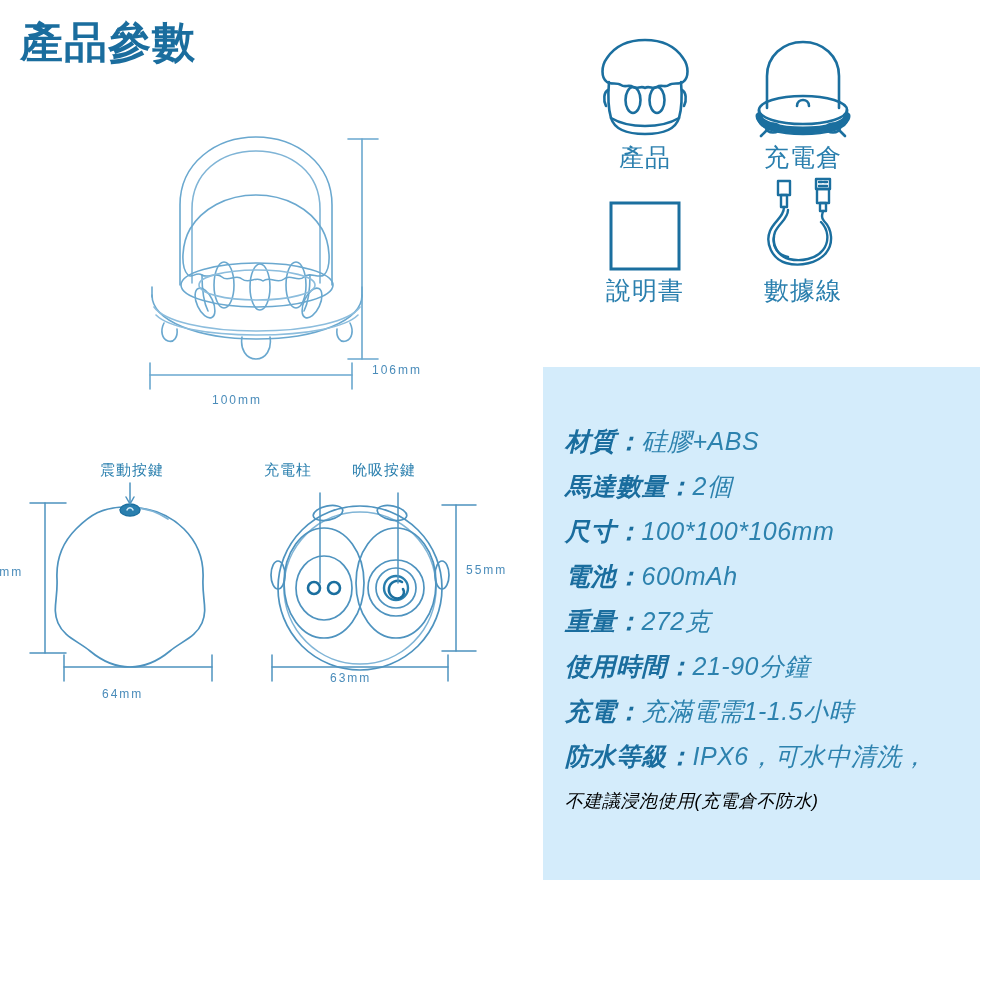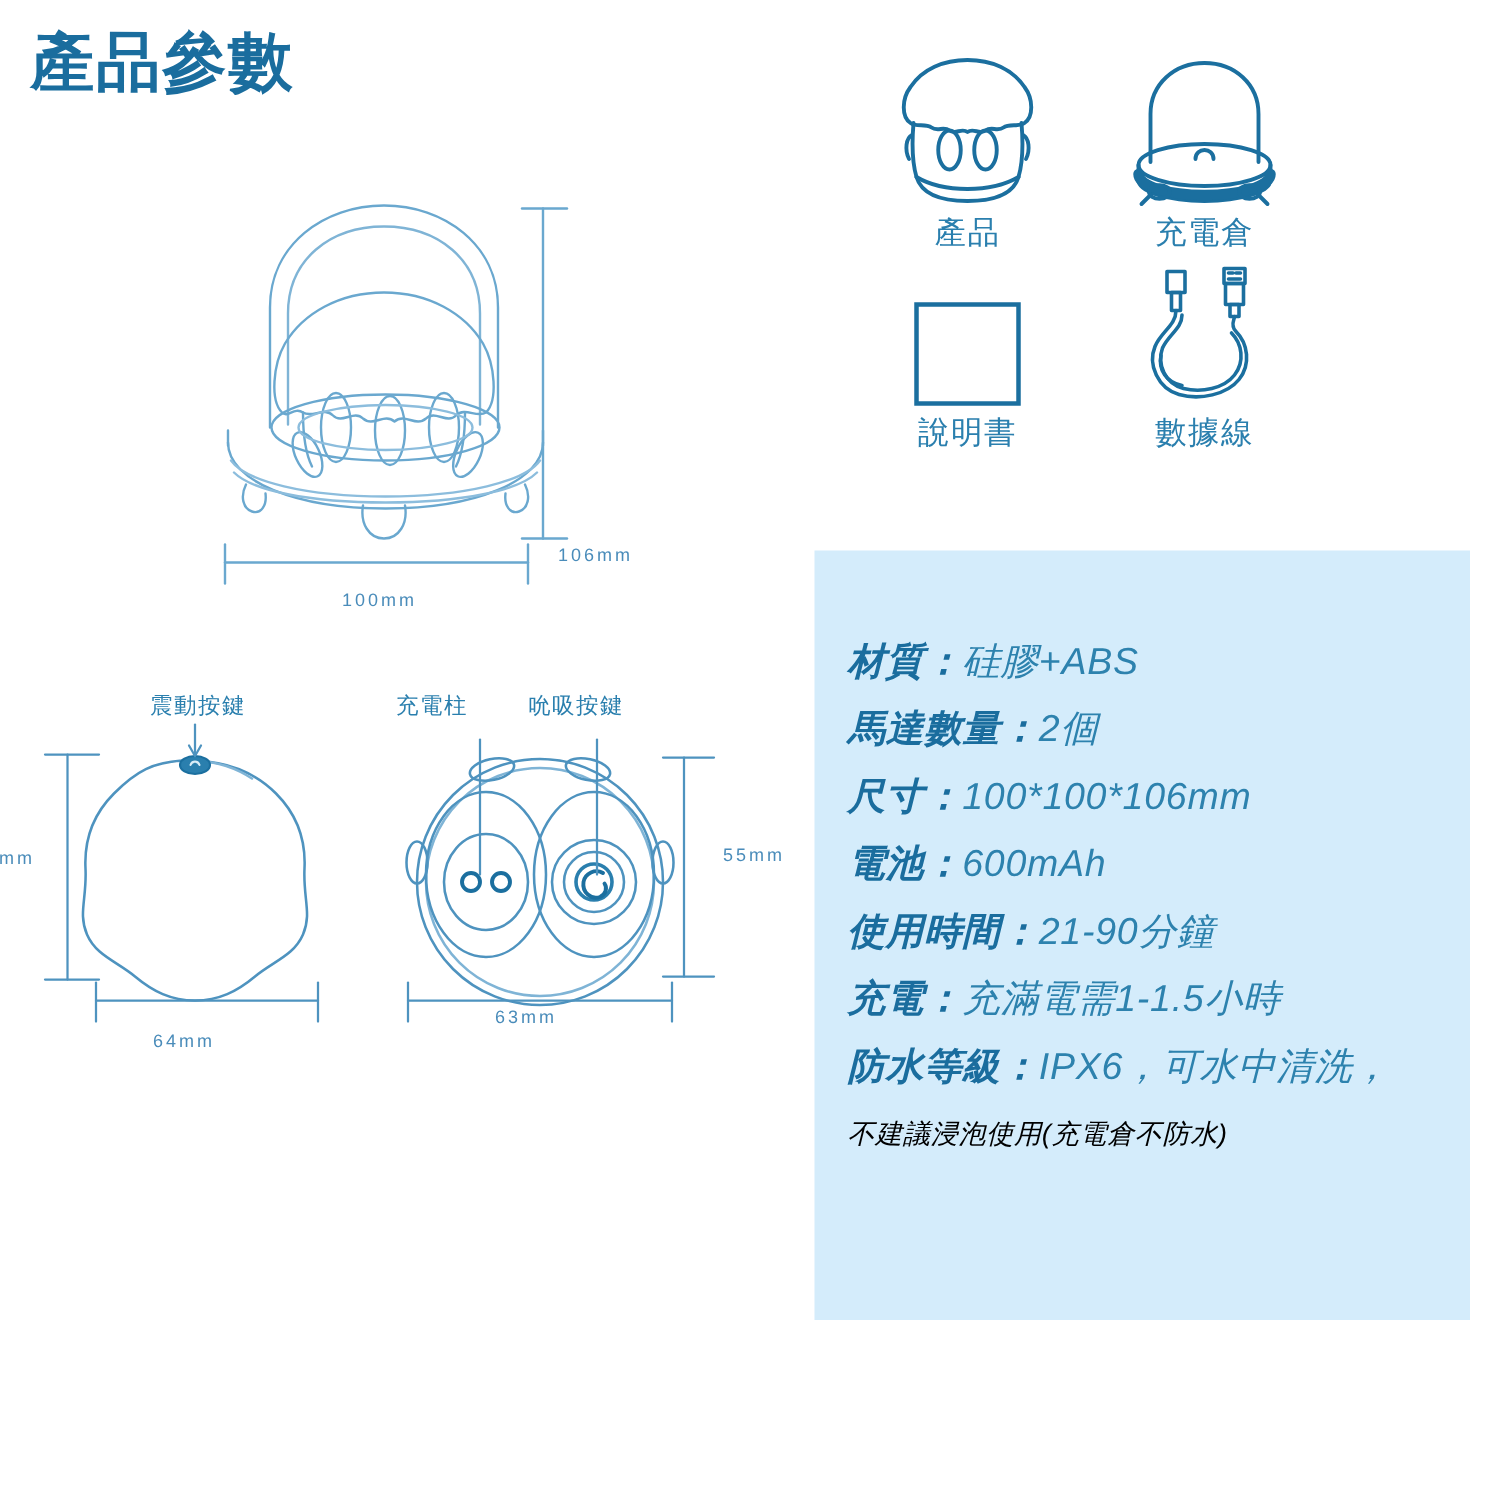--- a/index.html
+++ b/index.html
@@ -48,21 +48,21 @@
   .pkg-item.row-1 { top: 0px; }
   .pkg-item.row-2 { top: 145px; }
   .pkg-icon {
     height: 112px;
     display: flex;
     align-items: flex-end;
     justify-content: center;
   }
   .pkg-item.row-2 .pkg-icon { height: 100px; }
   .pkg-label {
-    font-size: 21px;
+    font-size: 25px;
     color: #2a7fae;
     letter-spacing: 1px;
     line-height: 1.1;
     margin-top: 2px;
     white-space: nowrap;
   }
 
   
   #main-drawing {
     position: absolute;
@@ -254,21 +254,21 @@
       <line x1="228" y1="234" x2="258" y2="234"></line>
     </g>
 
     <g stroke="#6aa8cf" stroke-width="1.6">
       <line x1="30" y1="250" x2="232" y2="250"></line>
       <line x1="30" y1="238" x2="30" y2="264"></line>
       <line x1="232" y1="238" x2="232" y2="264"></line>
     </g>
   </svg>
   <div class="dim-text" style="left:252px; top:238px;">106mm</div>
-  <div class="dim-text" style="left:108px; top:268px;text-align:center;">100mm</div>
+  <div class="dim-text" style="left:92px; top:268px;text-align:center;">100mm</div>
 </div>
 
 <div id="back-view">
   <svg width="270" height="250" viewBox="0 0 270 250" fill="none" stroke="#4e93bf" stroke-width="1.7" stroke-linejoin="round" stroke-linecap="round">
 
     <path d="M136 52 C160 52 180 60 194 74 C208 88 214 104 213 124
              C212 144 218 154 212 168 C206 182 192 186 180 196
              C168 206 156 212 140 212 C124 212 112 206 100 196
              C88 186 74 182 68 168 C62 154 68 144 67 124
              C66 104 72 88 86 74 C100 60 112 52 136 52 Z" stroke="#4e93bf"></path>
@@ -330,21 +330,21 @@
     </g>
 
     <g stroke="#4e93bf" stroke-width="1.5">
       <line x1="32" y1="212" x2="208" y2="212"></line>
       <line x1="32" y1="200" x2="32" y2="226"></line>
       <line x1="208" y1="200" x2="208" y2="226"></line>
     </g>
   </svg>
   <div class="callout-text" style="left:24px; top:6px;">充電柱</div>
   <div class="callout-text" style="left:112px; top:6px;">吮吸按鍵</div>
-  <div class="dim-text" style="left:242px; top:108px;">55mm</div>
+  <div class="dim-text" style="left:226px; top:108px;">55mm</div>
   <div class="dim-text" style="left:90px; top:216px;">63mm</div>
 </div>
 
 <div id="spec-panel">
   <div id="spec-list">
 
     <div class="spec-row">
       <span class="spec-label">材質：</span><span class="spec-value">硅膠+ABS</span>
     </div>
 
@@ -353,20 +353,23 @@
     </div>
 
     <div class="spec-row">
       <span class="spec-label">尺寸：</span><span class="spec-value">100*100*106mm</span>
     </div>
 
     <div class="spec-row">
       <span class="spec-label">電池：</span><span class="spec-value">600mAh</span>
     </div>
 
+    <div class="spec-row">
+      <span class="spec-label">重量：</span><span class="spec-value">272克</span>
+    </div>
 
     <div class="spec-row">
       <span class="spec-label">使用時間：</span><span class="spec-value">21-90分鐘</span>
     </div>
 
     <div class="spec-row">
       <span class="spec-label">充電：</span><span class="spec-value">充滿電需1-1.5小時</span>
     </div>
 
     <div class="spec-row">

